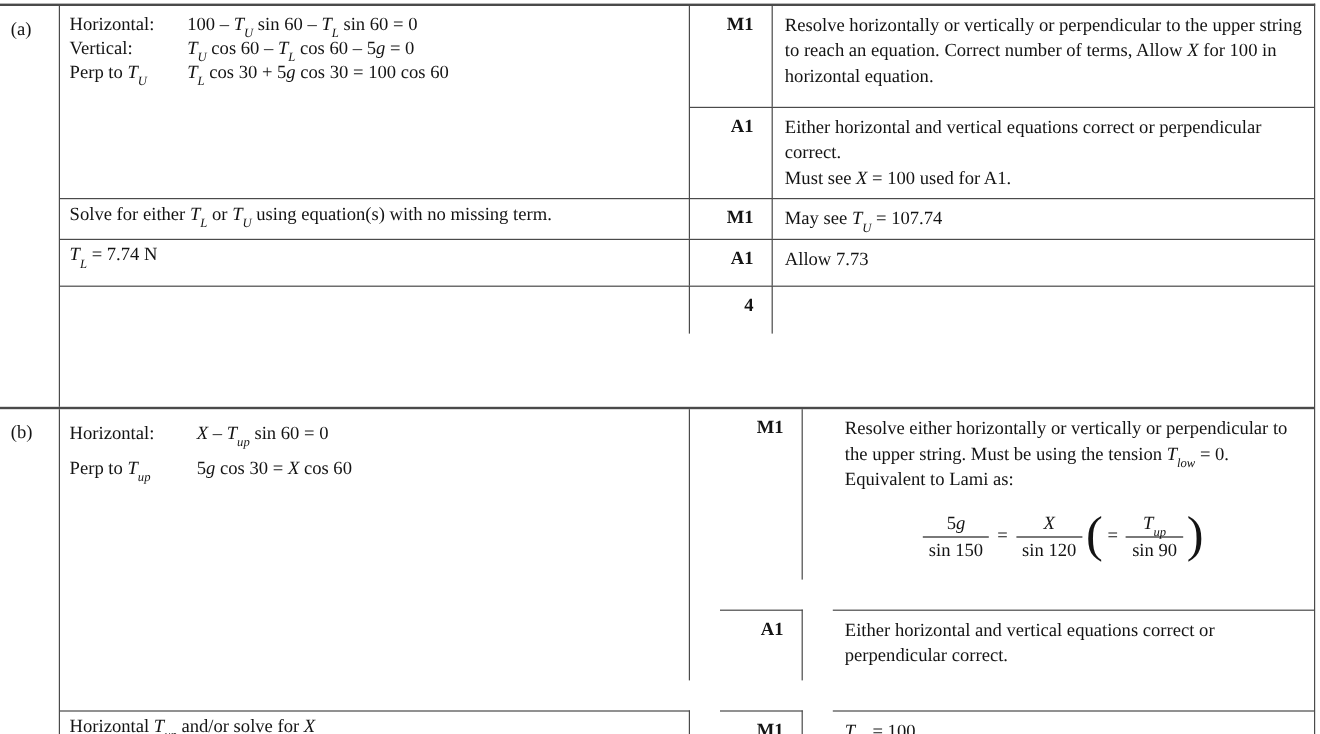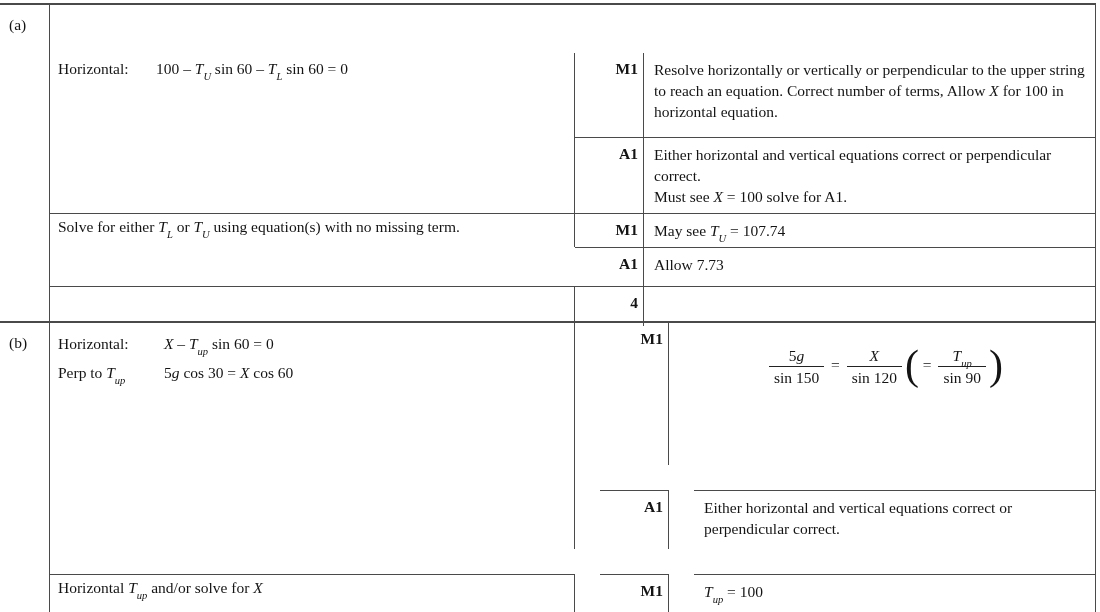--- a/index.html
+++ b/index.html
@@ -19,26 +19,26 @@
     background:#fff;
   }
   .part{ display:flex; align-items:stretch; }
   .part-b{ border-top:2px solid var(--ln); }
   .plabel{
     width:50px; flex:0 0 50px;
     border-right:1.5px solid var(--ln);
     padding:11px 0 0 9px;
   }
   .grid{ flex:1; display:grid; grid-template-columns:525px 69px 1fr; }
-  .grid-a{ grid-template-rows:84px 76px 34px 39px 40px; height:268px;margin-top:48px; }
+  .grid-a{ grid-template-rows:84px 76px 34px 39px 40px; height:334px; }
   .grid-b{ grid-template-rows:142px 59px 43px 45px 43px; height:332px;gap:25px; }
   .c{ padding:6px 8px; overflow:hidden; }
   .col-w{ grid-column:1; border-right:1.5px solid var(--ln); }
   .col-m{ grid-column:2; border-right:1.5px solid var(--ln);
-          text-align:right; font-weight:bold; padding-right:5px; padding-top:7px; }
+          text-align:right; font-weight:bold; padding-right:15px; padding-top:7px; }
   .col-n{ grid-column:3; padding-left:10px; padding-right:8px; line-height:21px; }
   .r1{ grid-row:1; } .r2{ grid-row:2; } .r3{ grid-row:3; } .r4{ grid-row:4; } .r5{ grid-row:5; }
   .span12{ grid-row:1 / 3; }
   .bt{ border-top:1.4px solid var(--ln); }
   .eqline{ white-space:nowrap; }
   .grid-a .eqline{ line-height:20px; }
   .grid-b .eqline{ line-height:29px; }
   .eqlabel{ display:inline-block; }
   .grid-a .eqlabel{ width:98px; }
   .grid-b .eqlabel{ width:106px; }
@@ -60,32 +60,39 @@
   <div class="mstable">
 
     <div class="part part-a">
       <div class="plabel">(a)</div>
       <div class="grid grid-a">
 
         <div class="c col-w span12">
           <div class="eqline">
             <span class="eqlabel"><span>Horizontal:</span></span><span><span>100 – </span><span class="it">T</span><sub class="it">U</sub><span> sin 60 – </span><span class="it">T</span><sub class="it">L</sub><span> sin 60 = 0</span></span>
           </div>
+          <div class="eqline">
+            <span class="eqlabel"><span>Vertical:</span></span><span><span class="it">T</span><sub class="it">U</sub><span> cos 60 – </span><span class="it">T</span><sub class="it">L</sub><span> cos 60 – 5</span><span class="it">g</span><span> = 0</span></span>
+          </div>
+          <div class="eqline">
+            <span class="eqlabel"><span>Perp to </span><span class="it">T</span><sub class="it">U</sub></span><span><span class="it">T</span><sub class="it">L</sub><span> cos 30 + 5</span><span class="it">g</span><span> cos 30 = 100 cos 60</span></span>
+          </div>
         </div>
 
         <div class="c col-m r1">M1</div>
         <div class="c col-n r1"><span>Resolve horizontally or vertically or perpendicular to the upper string to reach an equation. Correct number of terms, Allow </span><span class="it">X</span><span> for 100 in horizontal equation.</span></div>
 
         <div class="c col-m r2 bt">A1</div>
-        <div class="c col-n r2 bt"><span>Either horizontal and vertical equations correct or perpendicular correct.</span><br><span>Must see </span><span class="it">X</span><span> = 100 solve for A1.</span></div>
+        <div class="c col-n r2 bt"><span>Either horizontal and vertical equations correct or perpendicular correct.</span><br><span>Must see </span><span class="it">X</span><span> = 100 used for A1.</span></div>
 
         <div class="c col-w r3 bt worktext"><span>Solve for either </span><span class="it">T</span><sub class="it">L</sub><span> or </span><span class="it">T</span><sub class="it">U</sub><span> using equation(s) with no missing term.</span></div>
         <div class="c col-m r3 bt">M1</div>
         <div class="c col-n r3 bt"><span>May see </span><span class="it">T</span><sub class="it">U</sub><span> = 107.74</span></div>
 
+        <div class="c col-w r4 bt worktext"><span class="it">T</span><sub class="it">L</sub><span> = 7.74 N</span></div>
         <div class="c col-m r4 bt">A1</div>
         <div class="c col-n r4 bt"><span>Allow 7.73</span></div>
 
         <div class="c col-w r5 bt"></div>
         <div class="c col-m r5 bt">4</div>
         <div class="c col-n r5 bt"></div>
       </div>
     </div>
 
     <div class="part part-b">
@@ -96,20 +103,21 @@
           <div class="eqline">
             <span class="eqlabel"><span>Horizontal:</span></span><span><span class="it">X</span><span> – </span><span class="it">T</span><sub class="it">up</sub><span> sin 60 = 0</span></span>
           </div>
           <div class="eqline">
             <span class="eqlabel"><span>Perp to </span><span class="it">T</span><sub class="it">up</sub></span><span><span>5</span><span class="it">g</span><span> cos 30 = </span><span class="it">X</span><span> cos 60</span></span>
           </div>
         </div>
 
         <div class="c col-m r1">M1</div>
         <div class="c col-n r1">
+          <div><span>Resolve either horizontally or vertically or perpendicular to the upper string. Must be using the tension </span><span class="it">T</span><sub class="it">low</sub><span> = 0.</span><br><span>Equivalent to Lami as:</span></div>
           <div class="lami"><span class="frac"><span class="fr-n"><span>5</span><span class="it">g</span></span><span class="fr-d"><span>sin 150</span></span></span><span> = </span><span class="frac"><span class="fr-n"><span class="it">X</span></span><span class="fr-d"><span>sin 120</span></span></span><span class="bigp">(</span><span> = </span><span class="frac"><span class="fr-n"><span class="it">T</span><sub class="it">up</sub></span><span class="fr-d"><span>sin 90</span></span></span><span class="bigp">)</span></div>
         </div>
 
         <div class="c col-m r2 bt">A1</div>
         <div class="c col-n r2 bt"><span>Either horizontal and vertical equations correct or perpendicular correct.</span></div>
 
         <div class="c col-w r3 bt worktext"><span>Horizontal </span><span class="it">T</span><sub class="it">up</sub><span>  and/or solve for </span><span class="it">X</span></div>
         <div class="c col-m r3 bt">M1</div>
         <div class="c col-n r3 bt"><span class="it">T</span><sub class="it">up</sub><span> = 100</span></div>
 

